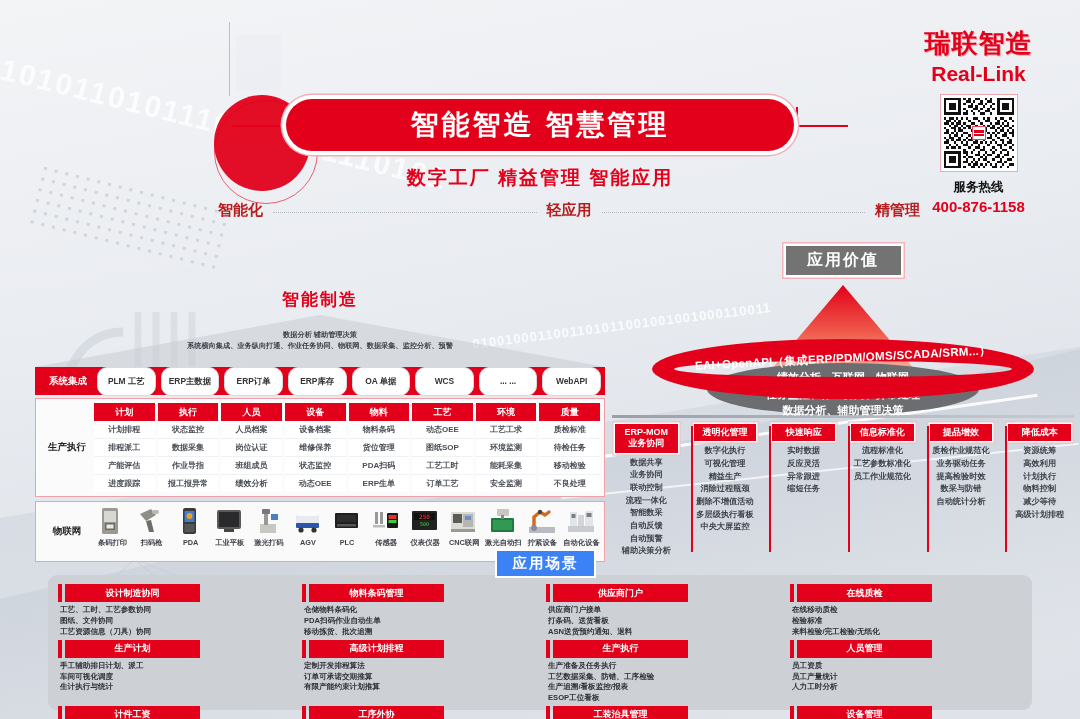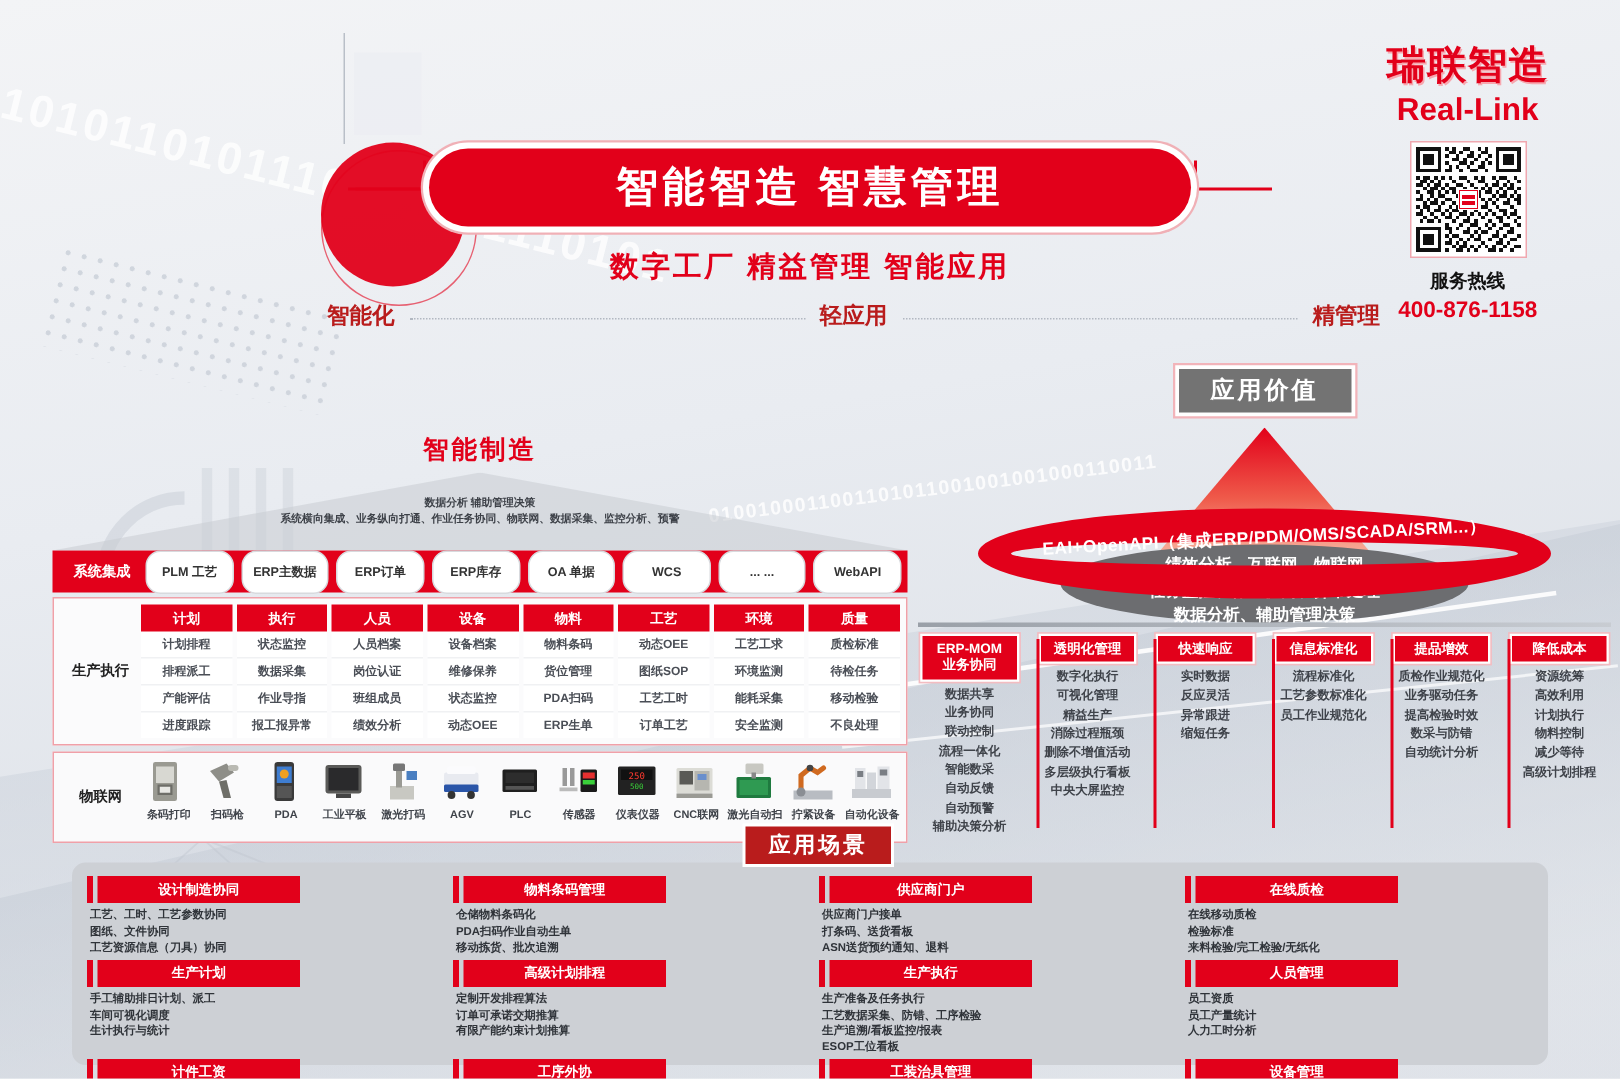--- a/index.html
+++ b/index.html
@@ -213,21 +213,21 @@
     background:#e2001a; color:#fff; font-size:9px; font-weight:700;
     text-align:center; padding:3px 0; line-height:1.25;
     box-shadow:0 0 0 1.5px #fff, 0 0 0 2.6px #f3bcc1;
   }
   .val-list { margin-top:4px; text-align:center; }
   .val-list li { list-style:none; font-size:8.2px; color:#3f434a; font-weight:700; line-height:1.55; }
 
   
   .scn-title {
     position:absolute; left:497px; top:551px; width:97px;
-    background:#b91c1c; color:#fff; font-size:14.5px; font-weight:700;
+    background:#3b82f6; color:#fff; font-size:14.5px; font-weight:700;
     text-align:center; padding:3px 0; letter-spacing:2px; z-index:4;
     box-shadow:0 0 0 2px #fff;
   }
   .scn-box {
     position:absolute; left:48px; top:575px; width:984px; height:135px;
     background:#cdd0d5; border-radius:9px; padding:9px 10px 6px;
     display:grid; grid-template-columns:repeat(4,1fr); grid-auto-rows:1fr;
     gap:2px 12px;
   }
   .scn-cell { display:flex; flex-direction:column; }

